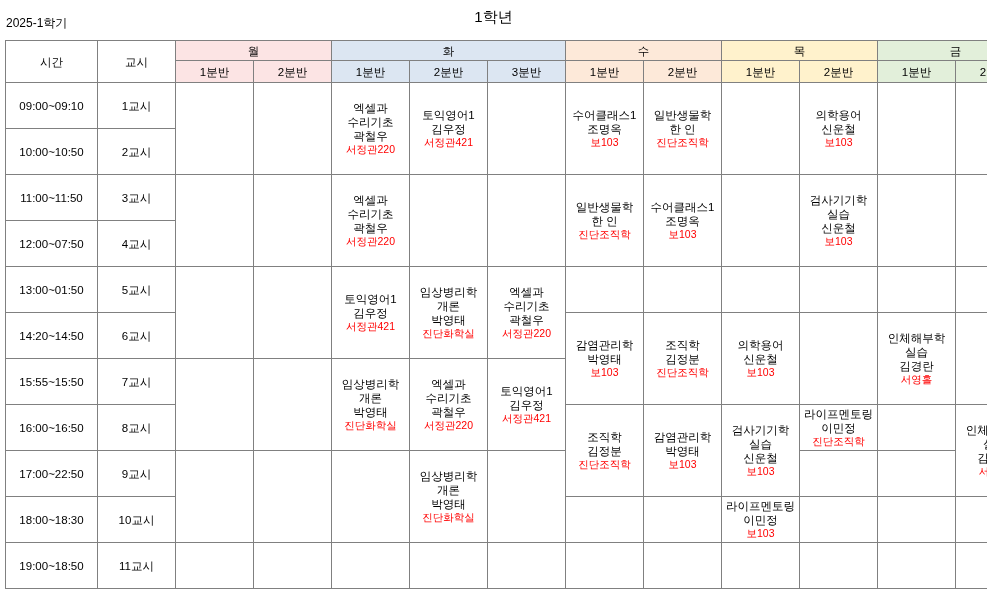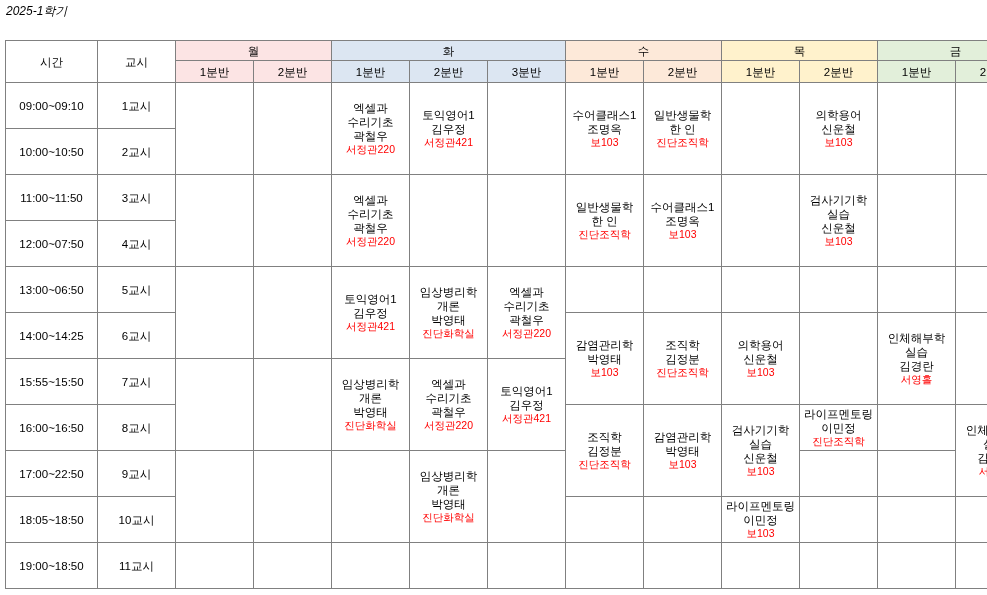--- a/index.html
+++ b/index.html
@@ -16,24 +16,23 @@
   }
   .page {
     position: relative;
     width: 987px;
     height: 595px;
     box-sizing: border-box;
   }
   .semester {
     position: absolute;
     left: 6px;
-    top: 4px;
+    top: 16px;
     font-size: 12px;
     line-height: 14px;
-    font-style: italic;
   }
   .title {
     position: absolute;
     left: 0;
     top: 8px;
     width: 987px;
     text-align: center;
     font-size: 15px;
     line-height: 18px;
   }
@@ -104,20 +103,21 @@
     font-size: 10.5px;
     line-height: 13px;
   }
 </style>
 </head>
 <body>
 
 <div class="page">
 
   <div class="semester">2025-1학기</div>
+  <div class="title">1학년</div>
 
   <table class="schedule">
     <colgroup>
       <col class="col-time">
       <col class="col-period">
       <col class="col-cls">
         <col class="col-cls">
       <col class="col-cls">
         <col class="col-cls">
         <col class="col-cls">
@@ -226,21 +226,21 @@
         <td rowspan="2"></td>
         <td rowspan="2"></td>
       </tr>
 
       <tr class="rowtime">
         <td class="timecell">12:00~07:50</td>
         <td class="periodcell">4교시</td>
       </tr>
 
       <tr class="rowtime">
-        <td class="timecell">13:00~06:50</td>
+        <td class="timecell">13:00~01:50</td>
         <td class="periodcell">5교시</td>
         <td rowspan="2"></td>
         <td rowspan="2"></td>
         <td rowspan="2" class="cell">
           <span class="c-title">토익영어1</span>
           <span class="c-prof">김우정</span>
           <span class="c-room">서정관421</span>
         </td>
         <td rowspan="2" class="cell">
           <span class="c-title">임상병리학<br>개론</span>
@@ -254,21 +254,21 @@
         </td>
         <td></td>
         <td></td>
         <td></td>
         <td></td>
         <td></td>
         <td></td>
       </tr>
 
       <tr class="rowtime">
-        <td class="timecell">14:00~14:25</td>
+        <td class="timecell">14:20~14:50</td>
         <td class="periodcell">6교시</td>
         <td rowspan="2" class="cell">
           <span class="c-title">감염관리학</span>
           <span class="c-prof">박영태</span>
           <span class="c-room">보103</span>
         </td>
         <td rowspan="2" class="cell">
           <span class="c-title">조직학</span>
           <span class="c-prof">김정분</span>
           <span class="c-room">진단조직학</span>
@@ -349,21 +349,21 @@
           <span class="c-title">임상병리학<br>개론</span>
           <span class="c-prof">박영태</span>
           <span class="c-room">진단화학실</span>
         </td>
         <td rowspan="2"></td>
         <td></td>
         <td></td>
       </tr>
 
       <tr class="rowtime">
-        <td class="timecell">18:05~18:50</td>
+        <td class="timecell">18:00~18:30</td>
         <td class="periodcell">10교시</td>
         <td></td>
         <td></td>
         <td class="cell">
           <span class="c-title">라이프멘토링<br>이민정</span>
           <span class="c-room">보103</span>
         </td>
         <td></td>
         <td></td>
         <td></td>

